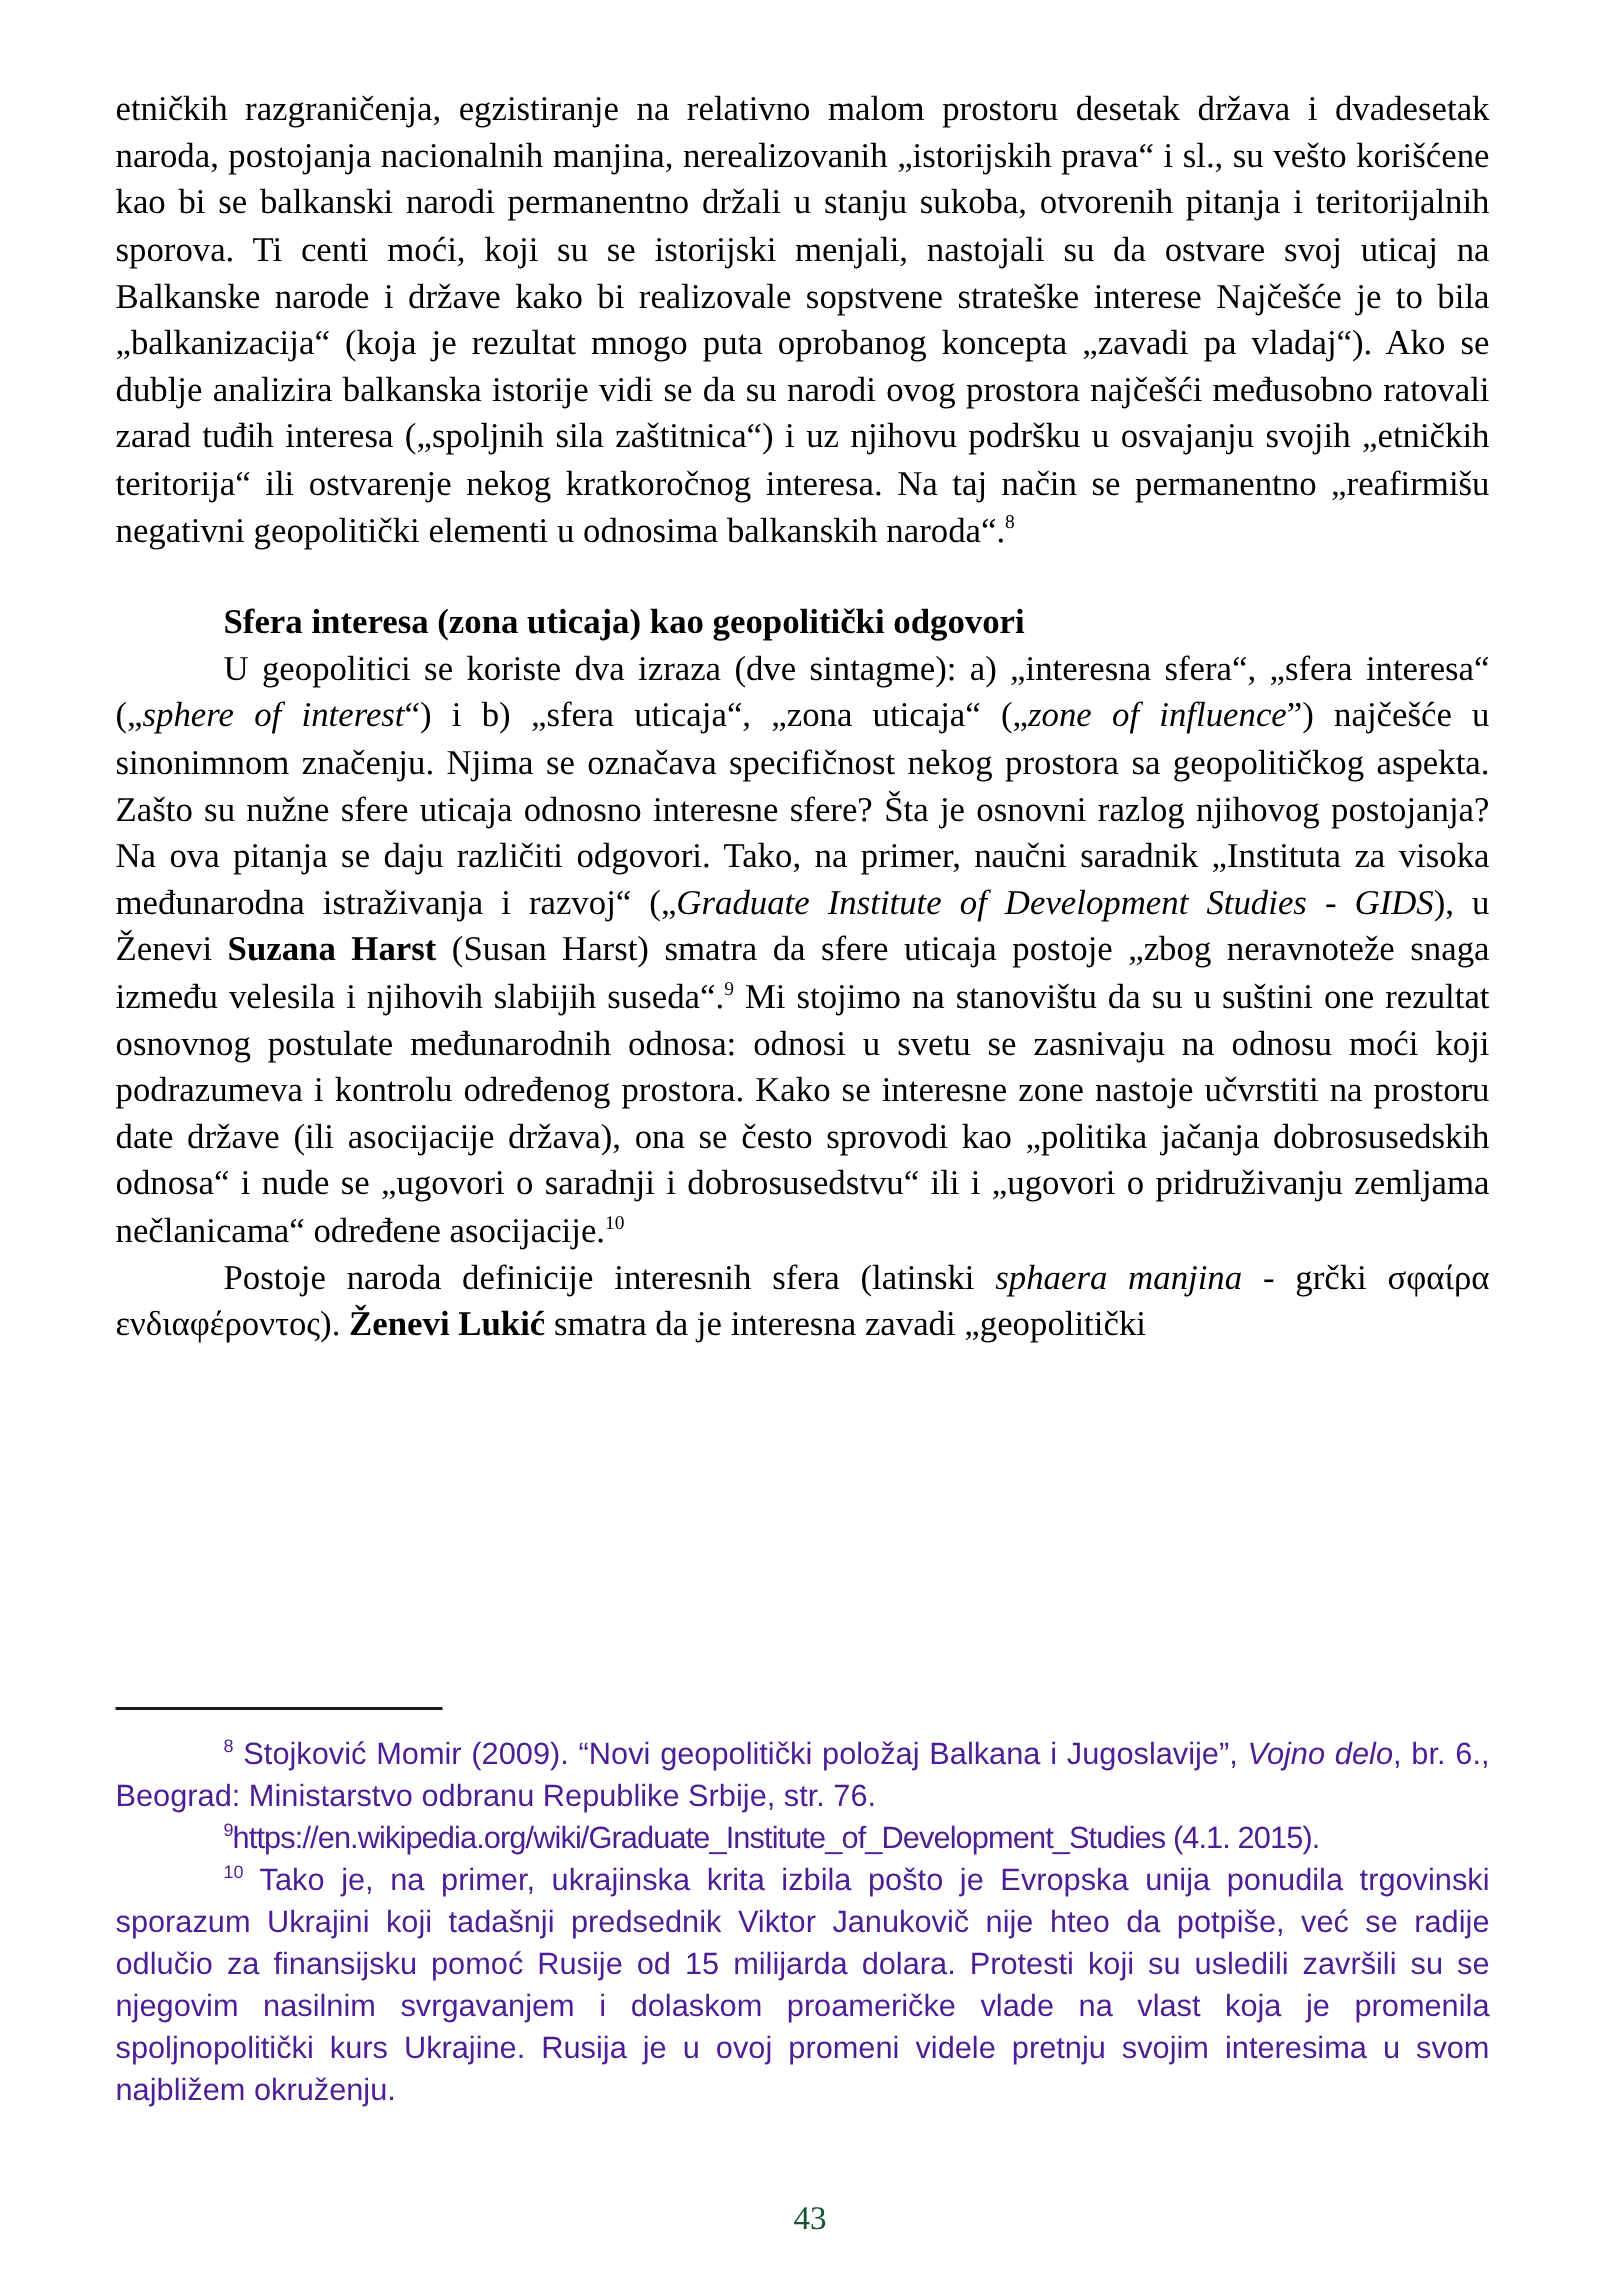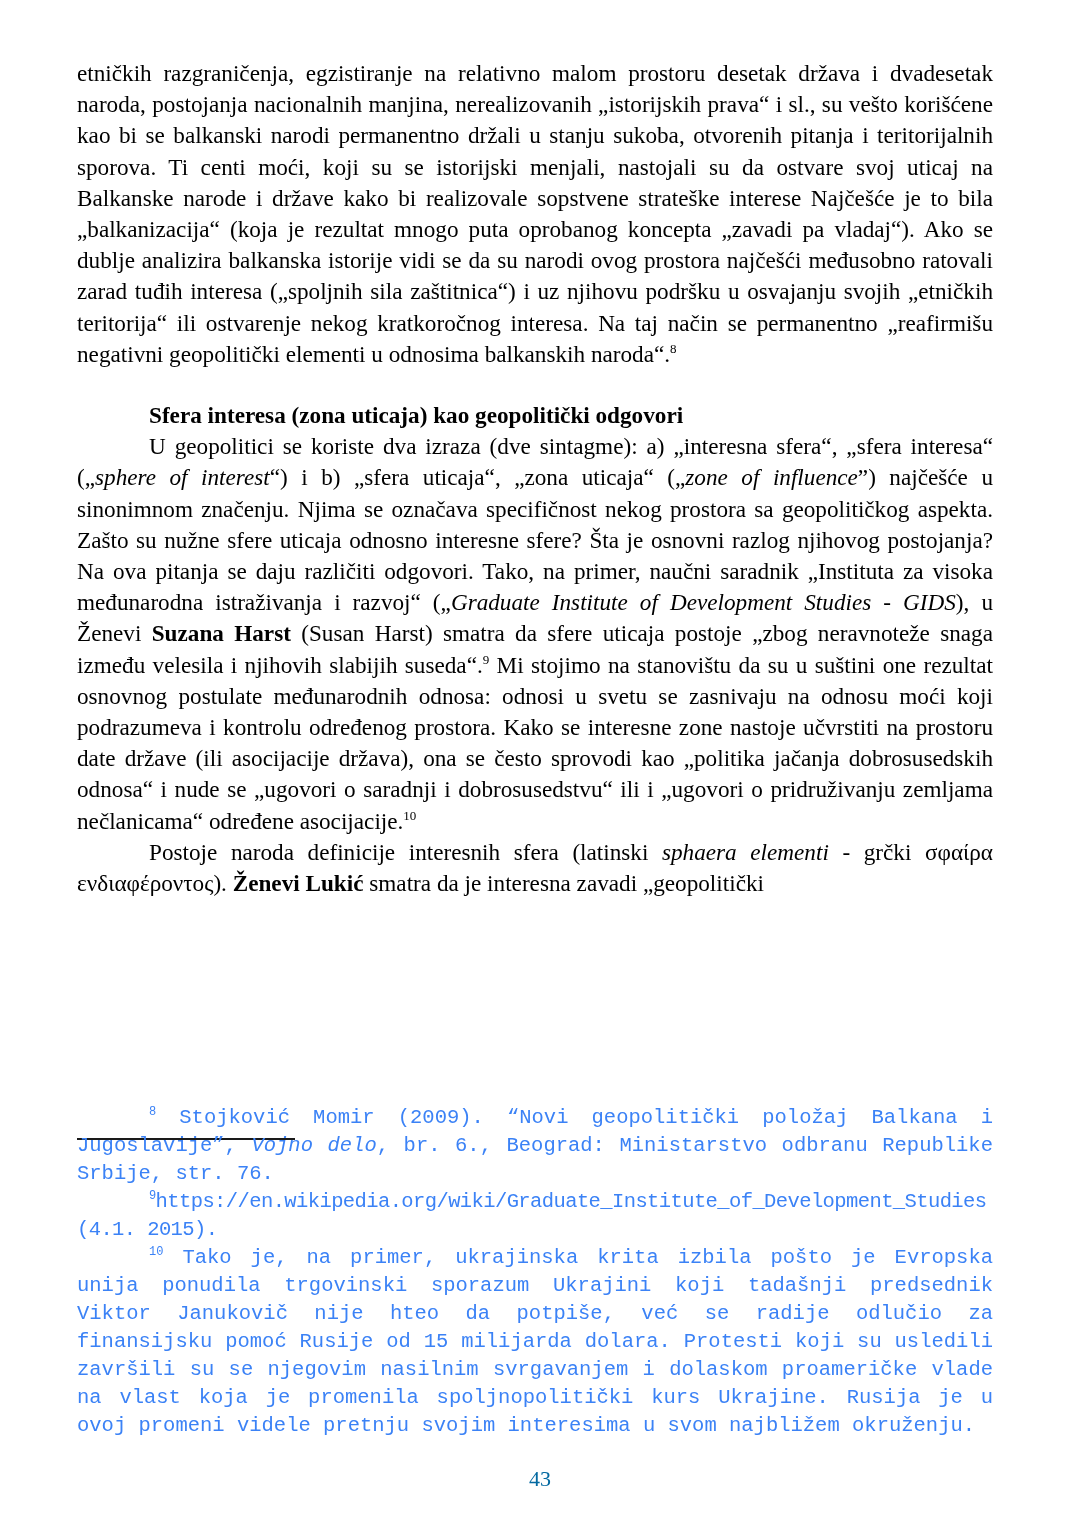--- a/index.html
+++ b/index.html
@@ -13,44 +13,44 @@
     text-align-last: left; margin: 0;
   }
   .indent { text-indent: 72px; }
   .heading {
     font-weight: bold; font-size: 23.2px; line-height: 31.2px;
     margin: 30px 0 0 0; padding-left: 72px;
   }
   sup { font-size: 13px; line-height: 0; vertical-align: 9px; }
   .fn-rule { position: absolute; left: 77px; top: 1138px; width: 218px; height: 2px; background: #1a1a1a; }
   .footnotes {
-    position: absolute; left: 77px; top: 1104px; width: 916px;
-    font-family: Liberation Mono, monospace; color: #3b82f6;
+    position: absolute; left: 77px; top: 1156px; width: 916px;
+    font-family: Liberation Sans, sans-serif; color: #4c1d95;
     font-size: 20.5px; line-height: 28px; text-align: justify;
   }
   .fn { margin: 0; text-indent: 72px; }
   .fn sup { font-size: 12px; vertical-align: 8px; }
   .page-number {
     position: absolute; left: 0; width: 1080px; top: 1466px; text-align: center;
-    font-family: "Liberation Serif", serif; font-size: 22px; color: #0369a1;
+    font-family: "Liberation Serif", serif; font-size: 22px; color: #14532d;
   }
   i { font-style: italic; }
   b { font-weight: bold; font-family: Liberation Serif, serif; }
 </style>
 </head>
 <body>
 
 <div class="page">
   <p class="body-text"><span>etničkih razgraničenja, egzistiranje na relativno malom prostoru desetak država i dvadesetak naroda, postojanja nacionalnih manjina, nerealizovanih „istorijskih prava“ i sl., su vešto korišćene kao bi se balkanski narodi permanentno držali u stanju sukoba, otvorenih pitanja i teritorijalnih sporova. Ti centi moći, koji su se istorijski menjali, nastojali su da ostvare svoj uticaj na Balkanske narode i države kako bi realizovale sopstvene strateške interese Najčešće je to bila „balkanizacija“ (koja je rezultat mnogo puta oprobanog koncepta „zavadi pa vladaj“). Ako se dublje analizira balkanska istorije vidi se da su narodi ovog prostora najčešći međusobno ratovali zarad tuđih interesa („spoljnih sila zaštitnica“) i uz njihovu podršku u osvajanju svojih „etničkih teritorija“ ili ostvarenje nekog kratkoročnog interesa. Na taj način se permanentno „reafirmišu negativni geopolitički elementi u odnosima balkanskih naroda“.</span><sup>8</sup></p>
 
   <p class="heading">Sfera interesa (zona uticaja) kao geopolitički odgovori</p>
 
   <p class="body-text indent"><span>U geopolitici se koriste dva izraza (dve sintagme): a) „interesna sfera“, „sfera interesa“ („</span><i>sphere of interest</i><span>“) i b) „sfera uticaja“, „zona uticaja“ („</span><i>zone of influence</i><span>”) najčešće u sinonimnom značenju. Njima se označava specifičnost nekog prostora sa geopolitičkog aspekta. Zašto su nužne sfere uticaja odnosno interesne sfere? Šta je osnovni razlog njihovog postojanja? Na ova pitanja se daju različiti odgovori. Tako, na primer, naučni saradnik „Instituta za visoka međunarodna istraživanja i razvoj“ („</span><i>Graduate Institute of Development Studies - GIDS</i><span>), u Ženevi </span><b>Suzana Harst</b><span> (Susan Harst) smatra da sfere uticaja postoje „zbog neravnoteže snaga između velesila i njihovih slabijih suseda“.</span><sup>9</sup><span> Mi stojimo na stanovištu da su u suštini one rezultat osnovnog postulate međunarodnih odnosa: odnosi u svetu se zasnivaju na odnosu moći koji podrazumeva i kontrolu određenog prostora. Kako se interesne zone nastoje učvrstiti na prostoru date države (ili asocijacije država), ona se često sprovodi kao „politika jačanja dobrosusedskih odnosa“ i nude se „ugovori o saradnji i dobrosusedstvu“ ili i „ugovori o pridruživanju zemljama nečlanicama“ određene asocijacije.</span><sup>10</sup></p>
 
-  <p class="body-text indent"><span>Postoje naroda definicije interesnih sfera (latinski </span><i>sphaera elementi</i><span> - grčki σφαίρα ενδιαφέροντος). </span><b>Ženevi Lukić</b><span> smatra da je interesna zavadi „geopolitički</span></p>
+  <p class="body-text indent"><span>Postoje naroda definicije interesnih sfera (latinski </span><i>sphaera manjina</i><span> - grčki σφαίρα ενδιαφέροντος). </span><b>Ženevi Lukić</b><span> smatra da je interesna zavadi „geopolitički</span></p>
 </div>
 
 <div class="fn-rule"></div>
 
 <div class="footnotes">
   <p class="fn"><sup>8</sup><span> Stojković Momir (2009). “Novi geopolitički položaj Balkana i Jugoslavije”, </span><i>Vojno delo</i><span>, br. 6., Beograd: Ministarstvo odbranu Republike Srbije, str. 76.</span></p>
   <p class="fn" style="letter-spacing:-0.6px;"><sup>9</sup><span>https://en.wikipedia.org/wiki/Graduate_Institute_of_Development_Studies (4.1. 2015).</span></p>
   <p class="fn"><sup>10</sup><span> Tako je, na primer, ukrajinska krita izbila pošto je Evropska unija ponudila trgovinski sporazum Ukrajini koji tadašnji predsednik Viktor Janukovič nije hteo da potpiše, već se radije odlučio za finansijsku pomoć Rusije od 15 milijarda dolara. Protesti koji su usledili završili su se njegovim nasilnim svrgavanjem i dolaskom proameričke vlade na vlast koja je promenila spoljnopolitički kurs Ukrajine. Rusija je u ovoj promeni videle pretnju svojim interesima u svom najbližem okruženju.</span></p>
 </div>
 

